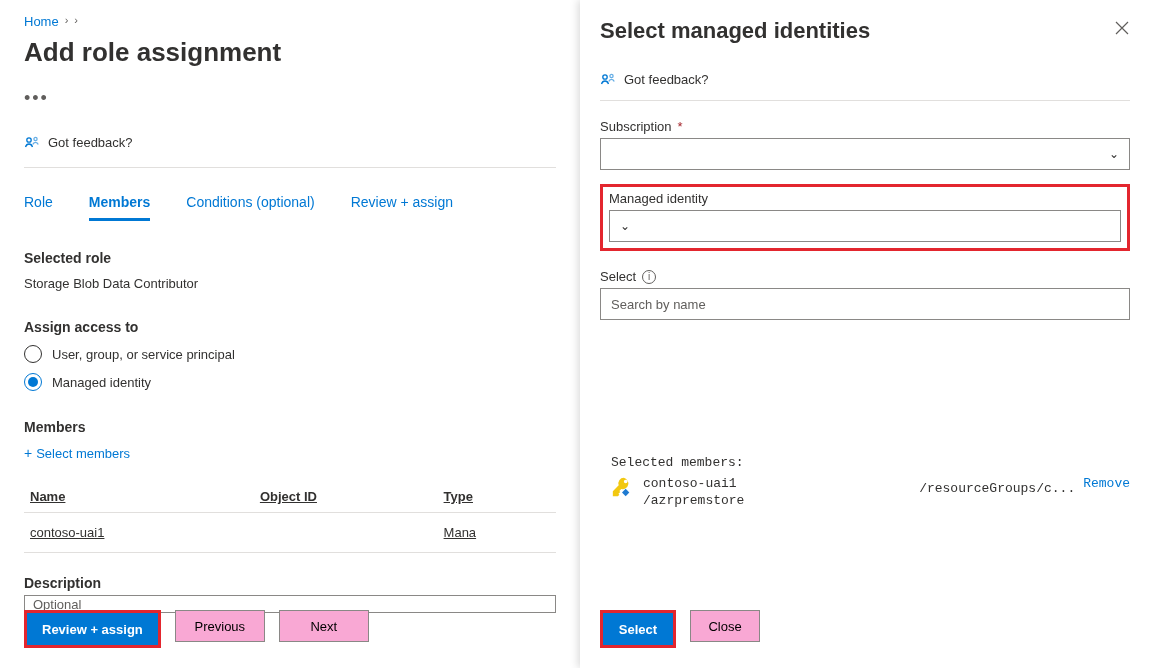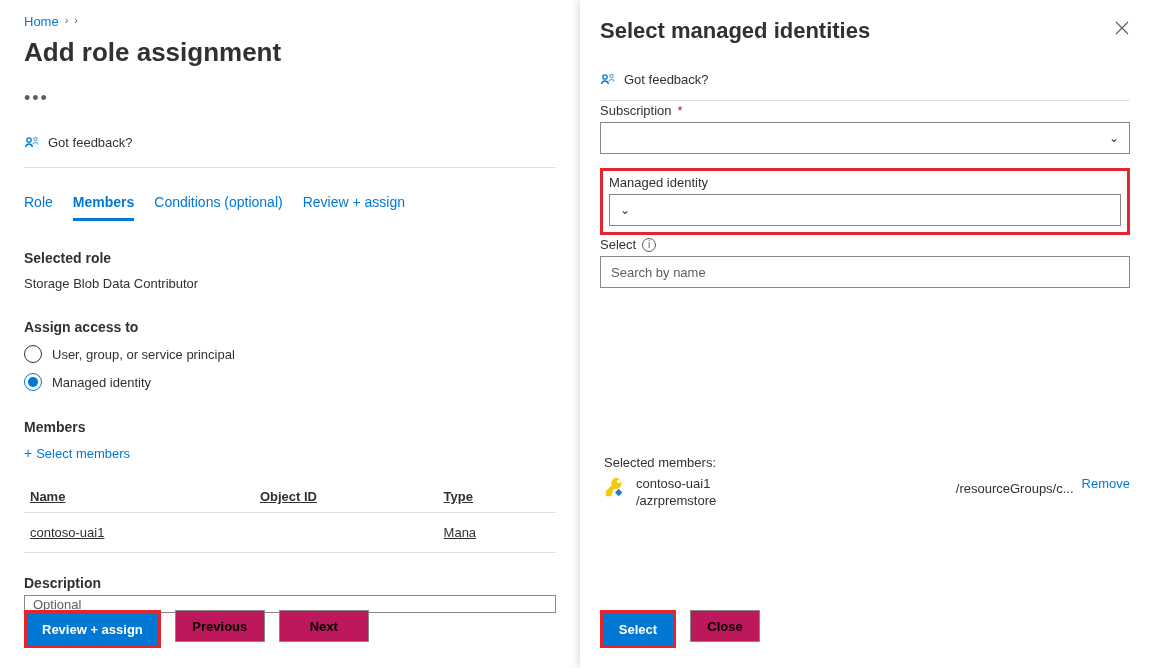--- a/index.html
+++ b/index.html
@@ -43,21 +43,21 @@
     align-items: flex-start;
     gap: 8px;
     color: #323130;
     margin: 26px 0 10px 0;
     cursor: pointer;
   }
   .feedback svg { width:16px; height:16px; }
   .hr { border-bottom: 1px solid #e1dfdd; margin: 6px 0 0 0; }
   .tabs {
     display: flex;
-    gap: 20px;
+    gap: 36px;
     margin-top: 26px;
     border-bottom: 1px solid transparent;
   }
   .tab {
     color: #0078d4;
     padding-bottom: 8px;
     cursor: pointer;
     font-size: 14px;
   }
   .tab.active {
@@ -97,43 +97,43 @@
   }
   .desc-input {
     width:100%; height:18px; border:1px solid #8a8886; padding:6px 8px;
     font-family:inherit; font-size:13px; margin-top:4px;
   }
   .desc-input::placeholder{color:#605e5c;}
   .footer {
     position:absolute; left:24px; bottom:20px; display:flex; gap:14px;
   }
   .btn {
-    min-width:90px; height:32px; border:1px solid #8a8886; background:#be185d;
-    font-family:inherit; font-size:13px; cursor:pointer; padding:0 14px;font-weight:bold;
+    min-width:90px; height:32px; border:1px solid #8a8886; background:#f9a8d4;
+    font-family:inherit; font-size:13px; cursor:pointer; padding:0 14px;
   }
   .btn.primary {
     background:#0078d4; color:#fff; border-color:#0078d4; font-weight:600;
   }
   .highlight-box {
     border:3px solid #e3262e; padding:0; display:inline-block;
   }
   
   .panel {
     position:absolute; right:0; top:0; width:570px; height:100%;
     background:#fff; box-shadow:-2px 0 8px rgba(0,0,0,.15);
     padding:18px 20px 0 20px;
   }
   .panel h2 {
     font-size:22px; font-weight:600; margin:0 0 8px 0;
   }
   .panel-close {
     position:absolute; top:20px; right:20px; cursor:pointer; color:#605e5c;
   }
   .panel-close svg{width:16px;height:16px;}
-  .field-label { font-size:13px; margin-top:2px; margin-bottom:4px; display:flex; align-items:center; gap:6px;}
+  .field-label { font-size:13px; margin-top:18px; margin-bottom:4px; display:flex; align-items:center; gap:6px;}
   .req { color:#a4262c; }
   .select {
     width:100%; height:32px; border:1px solid #8a8886;
     display:flex; align-items:center; justify-content:space-between;
     padding:0 10px; cursor:pointer; background:#fff;
   }
   .select .chev { font-size:12px; }
   .mi-highlight {
     border:3px solid #e3262e; padding:4px 6px 6px 6px; margin-top:14px;
   }
@@ -142,21 +142,21 @@
     width:100%; height:32px; border:1px solid #8a8886; padding:0 10px;
     font-family:inherit; font-size:13px;
   }
   .search::placeholder{color:#605e5c;}
   .info-icon{
     width:14px;height:14px;border:1px solid #605e5c;border-radius:50%;
     display:inline-flex;align-items:center;justify-content:center;
     font-size:10px;color:#605e5c;
   }
   .selected-members{
-    position:absolute; left:24px; bottom:160px; right:20px;
+    position:absolute; left:31px; bottom:160px; right:20px;font-family:Liberation Mono, monospace;
   }
   .sm-row{ display:flex; align-items:flex-start; gap:10px; margin-top:6px;}
   .key-icon svg{width:22px;height:22px;}
   .sm-text{ display:flex; flex-direction:column; gap:2px;}
   .sm-right{ margin-left:auto; display:flex; align-items:center; gap:8px; font-size:13px;}
   .remove{ color:#0078d4; cursor:pointer; margin-bottom:10px;}
   .panel-footer{
     position:absolute; left:20px; bottom:20px; display:flex; gap:14px;
   }
 </style>

